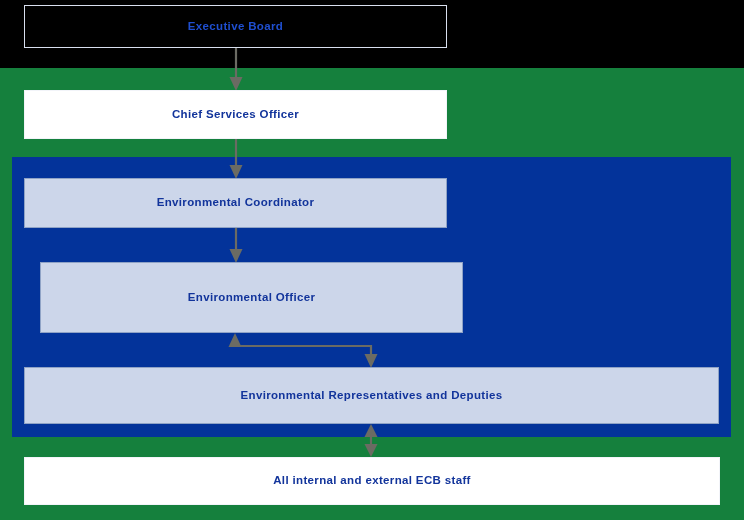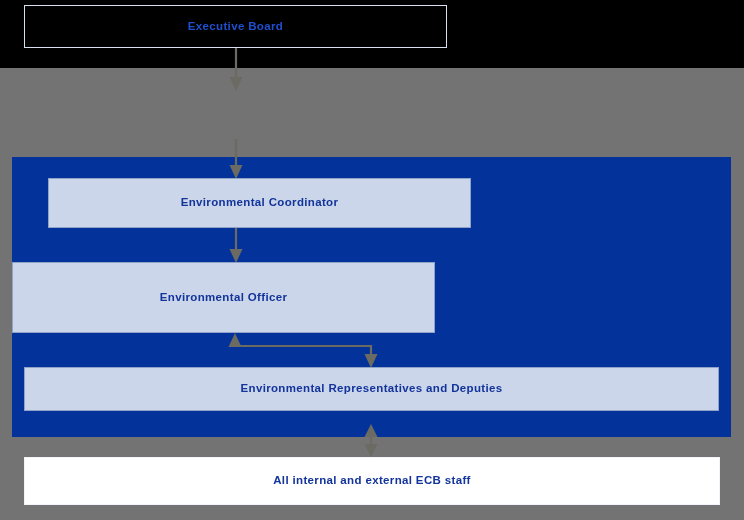--- a/index.html
+++ b/index.html
@@ -5,21 +5,21 @@
 <style>
   html, body {
     margin: 0;
     padding: 0;
     background: #ffffff;
   }
   #canvas {
     position: relative;
     width: 744px;
     height: 520px;
-    background: #737373;
+    background: #15803d;
     font-family: "Liberation Sans", sans-serif;
     overflow: hidden;
   }
 
   
   .top-band {
     position: absolute;
     left: 0;
     top: 0;
     width: 744px;
@@ -67,34 +67,33 @@
     width: 423px; height: 49px;
     background: #ffffff;
     border: 1px solid #f2f4f9;
   }
 
   .node-coord {
     left: 24px; top: 178px;
     width: 423px; height: 50px;
     background: #ccd6ea;
     border: 1px solid #8fa3c6;
-    margin-left: 24px;
   }
 
   .node-officer {
-    left: 12px; top: 262px;
+    left: 40px; top: 262px;
     width: 423px; height: 71px;
     background: #ccd6ea;
     border: 1px solid #8fa3c6;
     line-height: 1.75;
   }
 
   .node-reps {
     left: 24px; top: 367px;
-    width: 695px; height: 44px;
+    width: 695px; height: 57px;
     background: #ccd6ea;
     border: 1px solid #8fa3c6;
   }
 
   .node-staff {
     left: 24px; top: 457px;
     width: 696px; height: 48px;
     background: #ffffff;
     border: 1px solid #f2f4f9;
   }
@@ -149,20 +148,23 @@
       <line x1="11" y1="6" x2="11" y2="27" stroke="#6b6b63" stroke-width="2.2"></line>
       <polygon points="11,0 4.5,13 17.5,13" fill="#6b6b63"></polygon>
       <polygon points="11,33 4.5,20 17.5,20" fill="#6b6b63"></polygon>
     </svg>
   </div>
 
   <div class="node node-exec">
     <span class="line">Executive Board</span>
   </div>
 
+  <div class="node node-cso">
+    <span class="line">Chief Services Officer</span>
+  </div>
 
   <div class="node node-coord">
     <span class="line">Environmental Coordinator</span>
   </div>
 
   <div class="node node-officer">
     <span class="line">Environmental Officer</span>
   </div>
 
   <div class="node node-reps">

